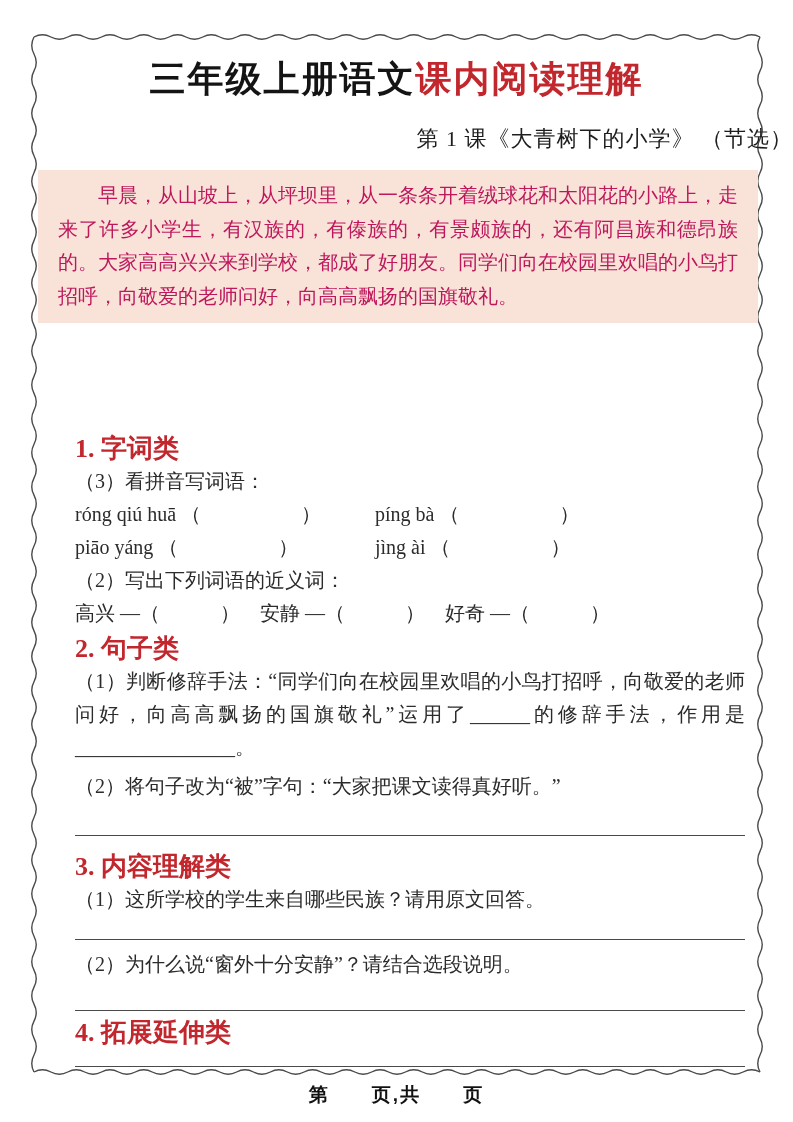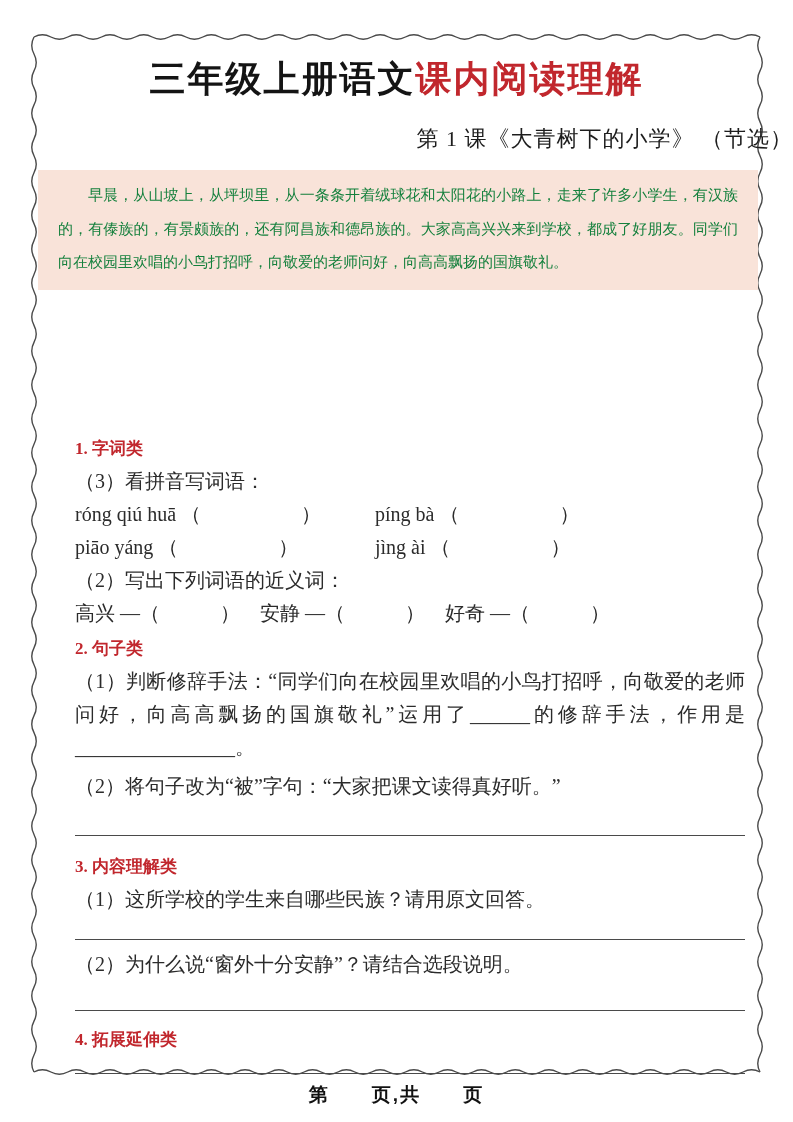--- a/index.html
+++ b/index.html
@@ -44,54 +44,54 @@
     font-size: 22px;
     color: #1d1d1d;
     letter-spacing: 1px;
   }
   .passage {
     position: absolute;
     top: 170px; left: 38px;
     width: 720px;
     background: var(--passage-bg);
     padding: 9px 20px 10px 20px;
-    font-size: 15px;
+    font-size: 20px;
     line-height: 33.5px;
     text-align: justify;
-    color: #15803d;
+    color: #be185d;
   }
   .passage p { margin: 0; text-indent: 2em; }
   .content {
     position: absolute;
     top: 432px; left: 75px;
     width: 670px;
     font-size: 20px;
     line-height: 33px;
     color: #2b2b2b;
   }
   .sec-title {
     color: var(--accent-red);
     font-weight: 700;
-    font-size: 17px;
+    font-size: 26px;
     line-height: 33px;
   }
   .q-line { line-height: 33px; }
   .q-para { line-height: 33px; text-align: justify; margin: 0; }
   .pinyin-row { display: flex; line-height: 33px; }
   .pinyin-cell-a { width: 300px; }
   .pinyin-cell-b { flex: 1; }
   .answer-line {
     height: 0;
     border-bottom: 1.6px solid var(--line-color);
     width: 100%;
   }
   .gap-2  { margin-top: 2px; }
   .gap-6  { margin-top: 6px; }
   .gap-8  { margin-top: 8px; }
-  .gap-12 { margin-top: 12px; }
+  .gap-12 { margin-top: 5px; }
   .gap-14 { margin-top: 14px; }
   .gap-17 { margin-top: 17px; }
   .gap-23 { margin-top: 23px; }
   .gap-29 { margin-top: 29px; }
   .gap-32 { margin-top: 32px; }
   .footer {
     position: absolute;
     top: 1082px; left: 0; right: 0;
     text-align: center;
     font-family: "Liberation Sans", "DejaVu Sans", sans-serif;

